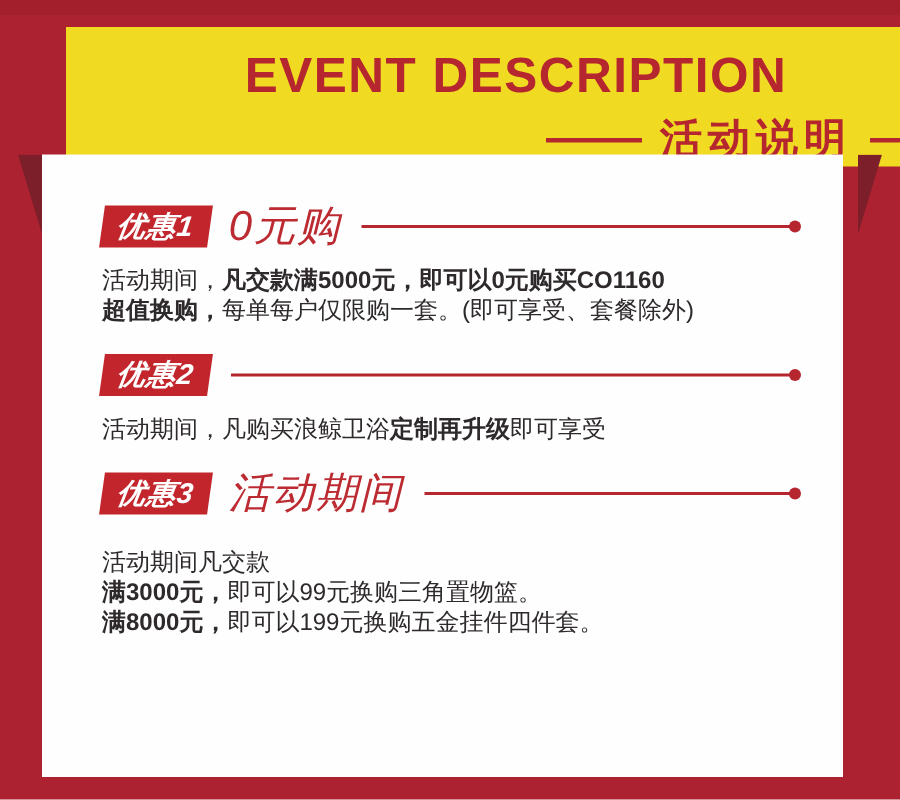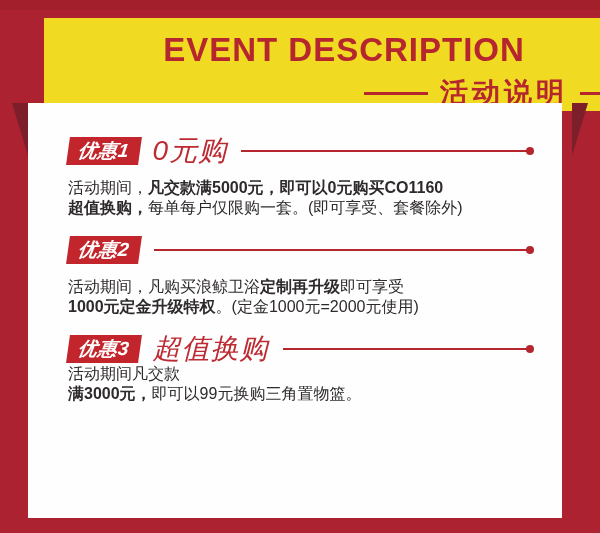--- a/index.html
+++ b/index.html
@@ -48,21 +48,21 @@
     color:#bc2a32; font-weight:normal; font-style:italic; font-size:28px;
     margin-left:13px; letter-spacing:1px; white-space:nowrap; flex:0 0 auto;
   }
   .rule { flex:1 1 auto; height:2px; background:#b5262e; margin-left:14px; position:relative; }
   .rule .dot {
     position:absolute; right:-2px; top:-3px; width:8px; height:8px;
     border-radius:50%; background:#b5262e;
   }
 
   .offer-body { font-size:16px; line-height:20px; color:#2e2a2b; margin-top:12px; }
-  .o3 .offer-body { margin-top:0; }
+  .o3 .offer-body { margin-top:22px; }
   .offer-body p { margin:0; white-space:nowrap; }
   .offer-body .b { font-weight:bold; }
 </style>
 </head>
 <body>
 
 <div class="top-strip"></div>
 
 <div class="banner">
   <div class="banner-en">EVENT DESCRIPTION</div>
@@ -98,33 +98,33 @@
     <div class="offer-head">
       <span class="badge">
         <span class="badge-text">优惠2</span>
       </span>
       <span class="rule">
         <span class="dot"></span>
       </span>
     </div>
     <div class="offer-body">
       <p><span>活动期间，凡购买浪鲸卫浴</span><span class="b">定制再升级</span><span>即可享受</span></p>
-      <p><span class="b">1000元定金升级特权</span><span>。(定金1000元=2000元使用)</span></p>
     </div>
   </section>
 
   <section class="o3">
     <div class="offer-head">
       <span class="badge">
         <span class="badge-text">优惠3</span>
       </span>
-      <span class="offer-title">超值换购</span>
+      <span class="offer-title">活动期间</span>
       <span class="rule">
         <span class="dot"></span>
       </span>
     </div>
     <div class="offer-body">
       <p><span>活动期间凡交款</span></p>
       <p><span class="b">满3000元，</span><span>即可以99元换购三角置物篮。</span></p>
+      <p><span class="b">满8000元，</span><span>即可以199元换购五金挂件四件套。</span></p>
     </div>
   </section>
 
 </div>
 
 </body></html>

